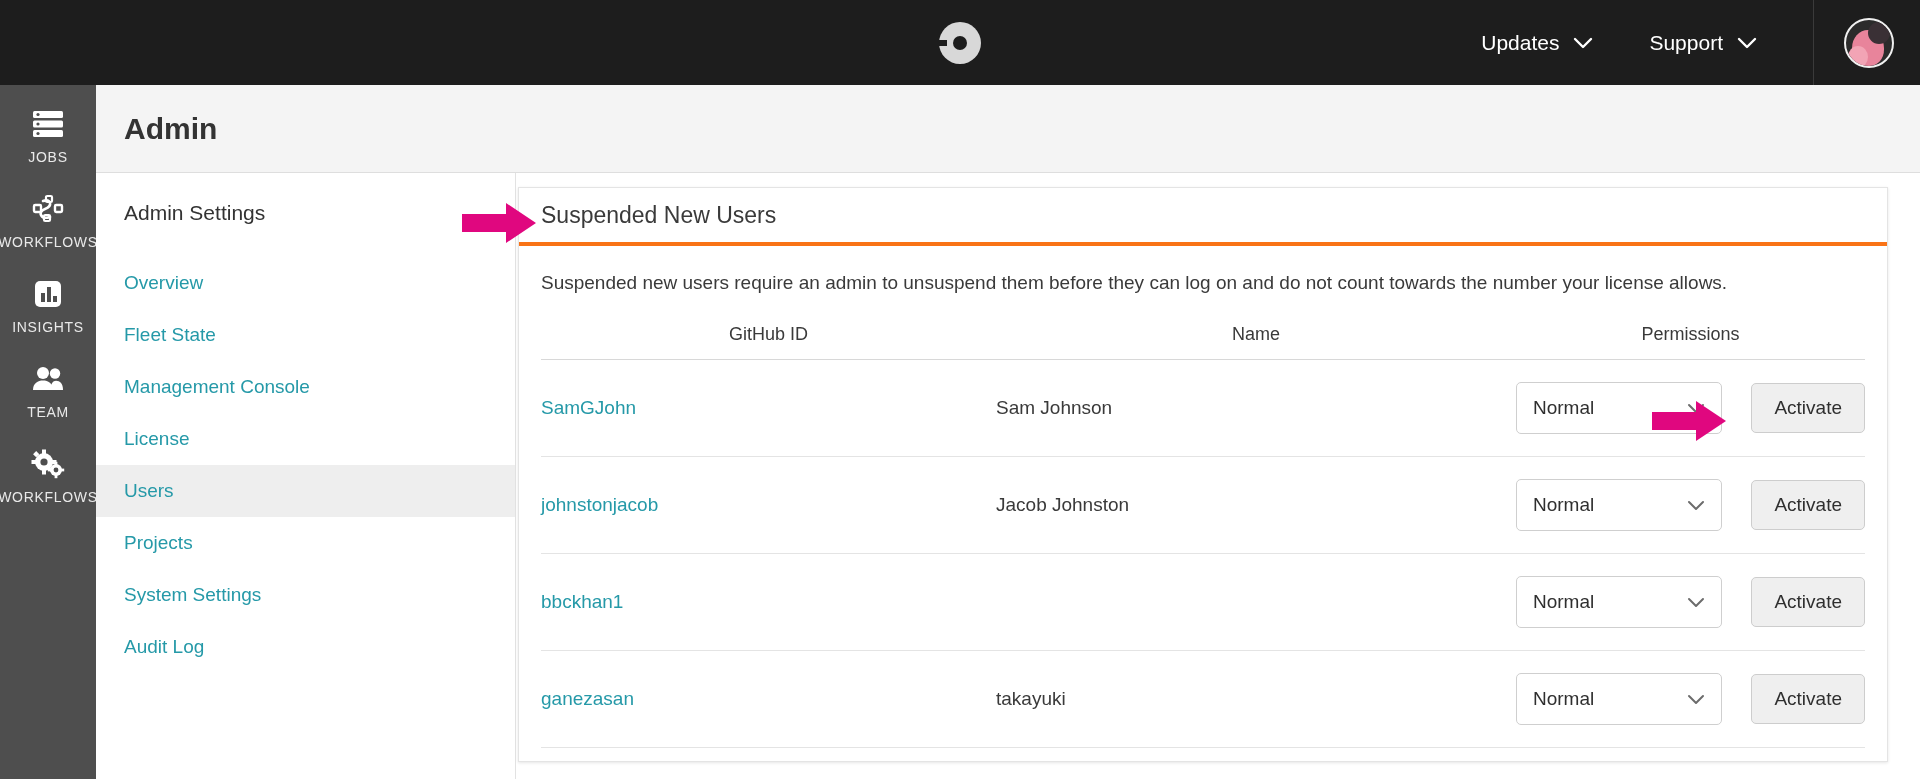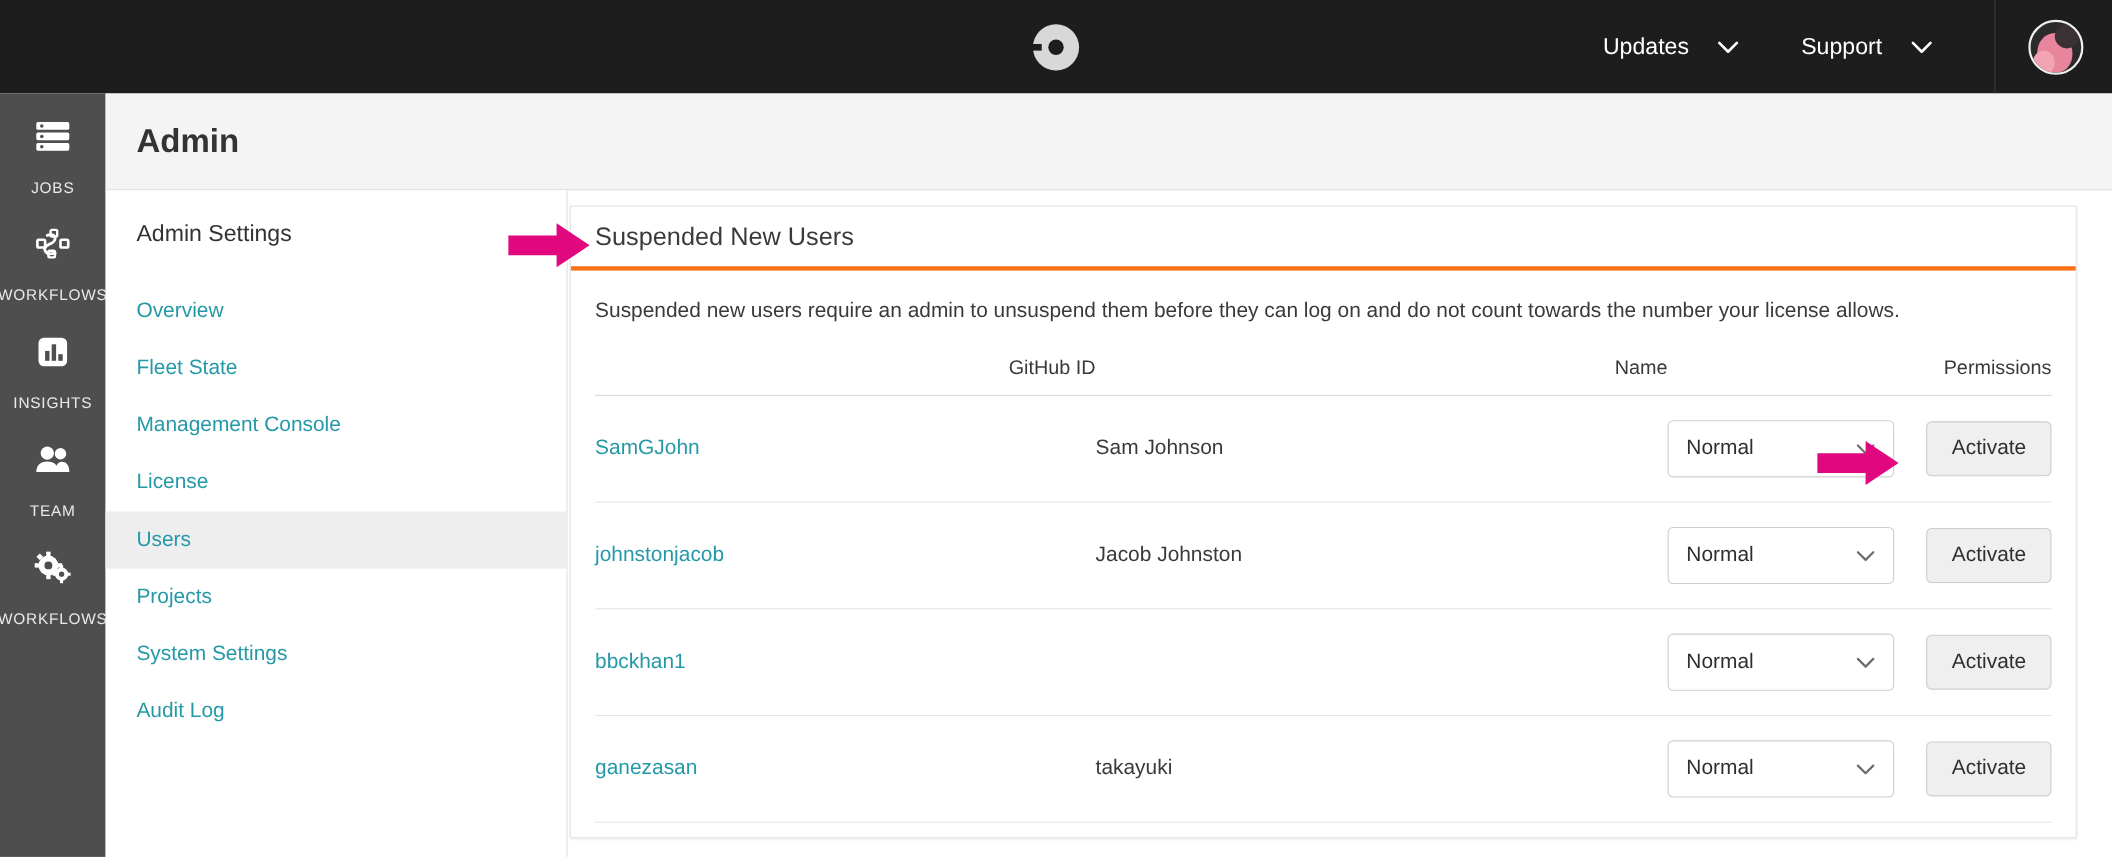--- a/index.html
+++ b/index.html
@@ -30,21 +30,21 @@
     position: absolute; left: 0; right: 0; top: 0; height: 85px;
     display: flex; align-items: center; justify-content: center; pointer-events: none;
   }
   .center-logo svg { width: 44px; height: 44px; }
   .top-right {
     margin-left: auto; height: 85px; display: flex; align-items: center;
     padding-right: 0;
   }
   .top-link {
     color: #fff; font-size: 21px; display: flex; align-items: center;
-    gap: 26px; margin-right: 56px; white-space: nowrap;
+    gap: 14px; margin-right: 56px; white-space: nowrap;
   }
   .top-link .chev { color:#ffffff; display:flex; }
   .avatar-sep { width:1px; height:85px; background:#3a3a3a; margin-right:30px; }
   .avatar {
     width: 50px; height: 50px; border-radius: 50%;
     border: 2px solid #f0f0f0; margin-right: 26px; overflow:hidden;
     background: #2b2b2b; position: relative;
   }
   .avatar .blob1 {
     position:absolute; left:6px; top:10px; width:32px; height:36px;
@@ -60,21 +60,21 @@
   }
 
   
   .rail {
     position: absolute; top: 85px; left: 0; width: 96px; height: 694px;
     background: #4e4e4e; display: flex; flex-direction: column;
     align-items: center; padding-top: 22px;
   }
   .rail-item {
     width: 96px; display: flex; flex-direction: column; align-items: center;
-    margin-bottom: 26px; cursor: pointer; gap: 13px;
+    margin-bottom: 26px; cursor: pointer;
   }
   .rail-icon { height: 34px; display: flex; align-items: center; justify-content: center; }
   .rail-label {
     color: #e9e9e9; font-size: 14px; letter-spacing: .7px; margin-top: 8px;
     text-align: center; line-height: 17px;
   }
 
   
   .page-header {
     position: absolute; top: 85px; left: 96px; width: 1824px; height: 88px;
@@ -106,21 +106,21 @@
   .card-head {
     height: 58px; display: flex; align-items: center; padding-left: 22px;
     border-bottom: 4px solid #f97316;
   }
   .card-head h2 { font-size: 23px; font-weight: 400; color: #3a3a3a; }
   .card-body { padding: 26px 22px 0 22px; }
   .card-desc { font-size: 19px; color: #3a3a3a; margin-bottom: 30px; }
 
   table.users { width: 100%; border-collapse: collapse; table-layout: fixed; }
   table.users th {
-    text-align: right; font-size: 18px; font-weight: 400; color: #3a3a3a;
+    text-align: center; font-size: 18px; font-weight: 400; color: #3a3a3a;
     padding: 0 0 14px 0; border-bottom: 1px solid #d8d8d8;
   }
   table.users th.c-id   { width: 455px; }
   table.users th.c-name { width: 520px; }
   table.users th.c-perm { width: auto; }
   table.users td {
     font-size: 19px; color: #3a3a3a; padding: 22px 0;
     border-bottom: 1px solid #e4e4e4; vertical-align: middle;
   }
   table.users tr:last-child td { border-bottom: 1px solid #e4e4e4; }

